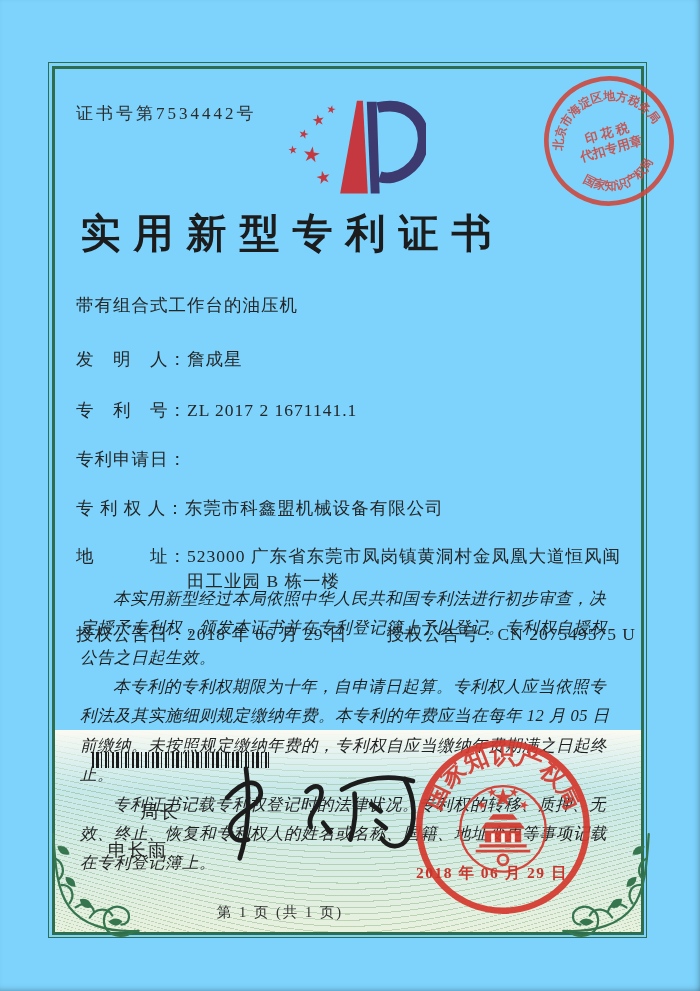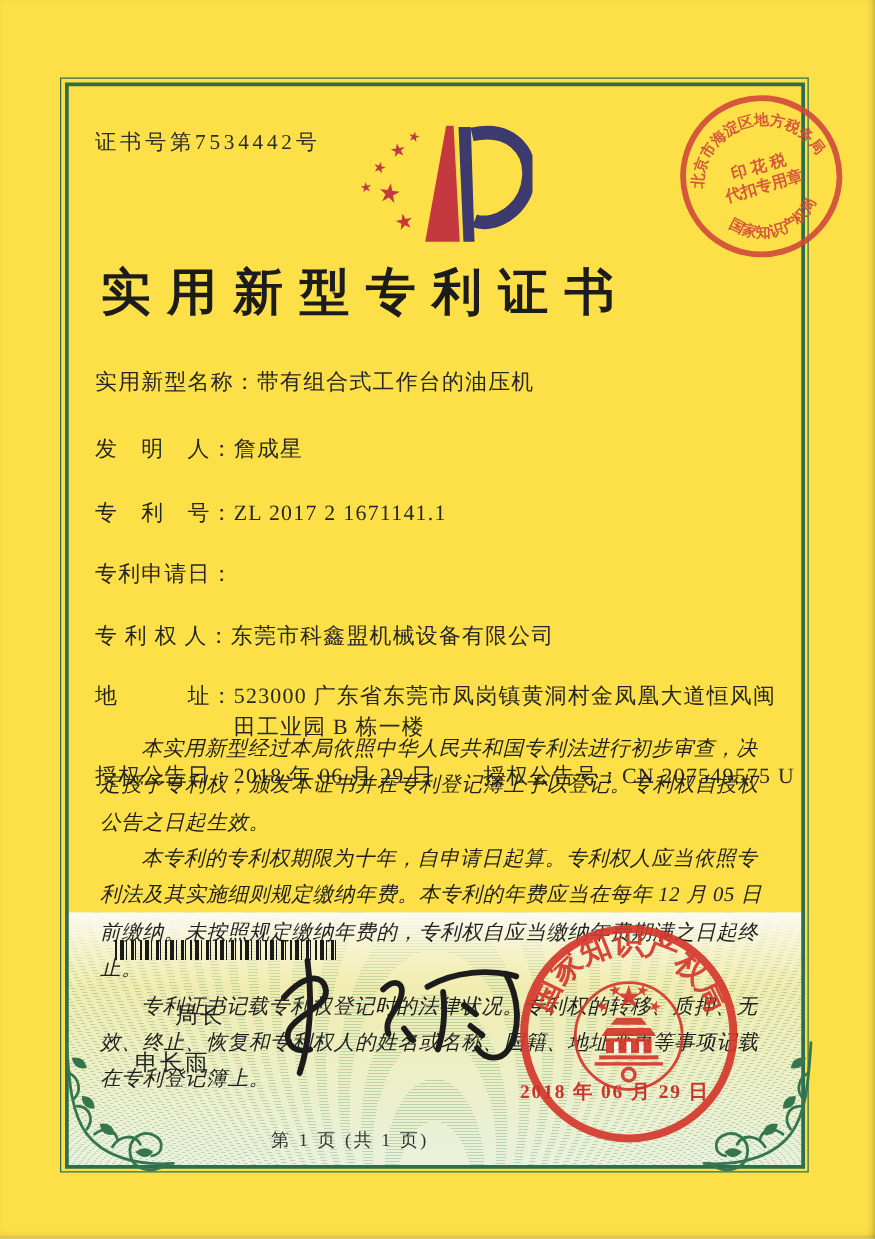--- a/index.html
+++ b/index.html
@@ -5,21 +5,21 @@
   * { margin:0; padding:0; box-sizing:border-box; }
   html,body { width:700px; height:991px; }
   body {
     font-family:"Liberation Serif","DejaVu Serif",serif;
     background:#ffffff;
     position:relative;
     overflow:hidden;
   }
   .page {
     position:absolute; inset:0;
-    background:#fde047;
+    background:#7dd3fc;
     box-shadow: inset -5px 0 7px -5px rgba(0,0,0,.35), inset 0 -5px 7px -5px rgba(0,0,0,.3);
   }
   
   .frame-outer {
     position:absolute; left:48px; top:62px; width:599px; height:876px;
     border:1.5px solid #2e6e4e; z-index:3; pointer-events:none;
   }
   .frame-inner {
     position:absolute; left:2.5px; top:2.5px; right:2.5px; bottom:2.5px;
     border:3px solid #2e6e4e;
@@ -48,21 +48,21 @@
   .fields { position:absolute; left:76px; top:293px; width:560px; z-index:4;
     font-size:17.5px; color:#262626; }
   .field-row { display:flex; align-items:flex-start; }
   .field-label { flex:0 0 auto; white-space:pre; letter-spacing:1px; }
   .field-value { flex:1 1 auto; letter-spacing:1px; line-height:1.45; }
   .row-name     { margin-bottom:29px; }
   .row-inventor { margin-bottom:25px; }
   .row-patno    { margin-bottom:24px; }
   .row-filing   { margin-bottom:25px; }
   .row-patentee { margin-bottom:22px; }
-  .row-address  { margin-bottom:14px; }
+  .row-address  { margin-bottom:28px; }
   .row-grant { display:flex; justify-content:space-between;gap:28px; }
   .grant-left, .grant-right { display:flex; }
   
   .paragraphs {
     position:absolute; left:80px; top:584px; width:540px; z-index:4;
     font-size:16.5px; color:#1f1f1f; line-height:1.78; letter-spacing:.5px;
     font-style:italic;
   }
   .paragraphs p { text-indent:2em; }
   
@@ -128,21 +128,20 @@
     <use href="#star" transform="translate(26,36) scale(5) rotate(15)" fill="#c5383f"></use>
     <use href="#star" transform="translate(15,52) scale(4.5) rotate(-8)" fill="#c5383f"></use>
     <use href="#star" transform="translate(34,57) scale(8.5) rotate(8)" fill="#c5383f"></use>
     <use href="#star" transform="translate(46,80) scale(7) rotate(-12)" fill="#c5383f"></use>
   </svg>
 
   <div class="title">实用新型专利证书</div>
 
   <div class="fields">
     <div class="field-row row-name">
-      <span class="field-label">实用新型名称：</span>
       <span class="field-value">带有组合式工作台的油压机</span>
     </div>
     <div class="field-row row-inventor">
       <span class="field-label">发　明　人：</span>
       <span class="field-value">詹成星</span>
     </div>
     <div class="field-row row-patno">
       <span class="field-label">专　利　号：</span>
       <span class="field-value">ZL 2017 2 1671141.1</span>
     </div>

